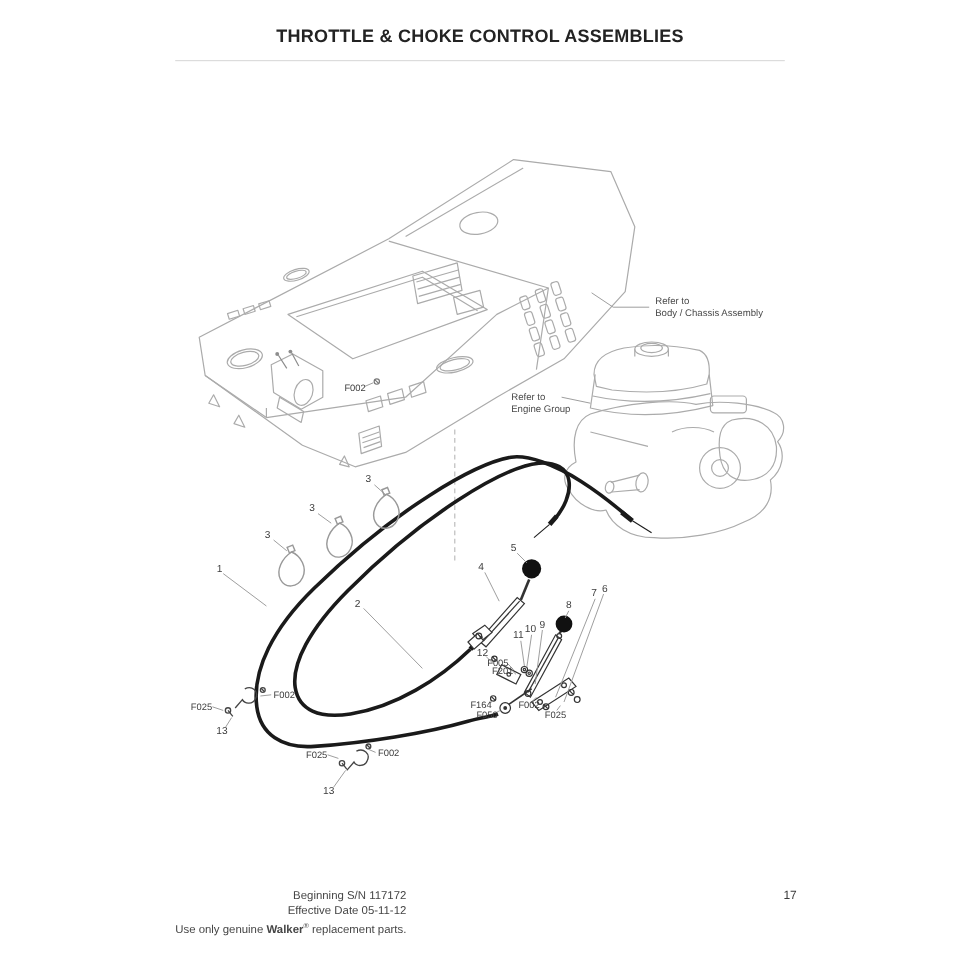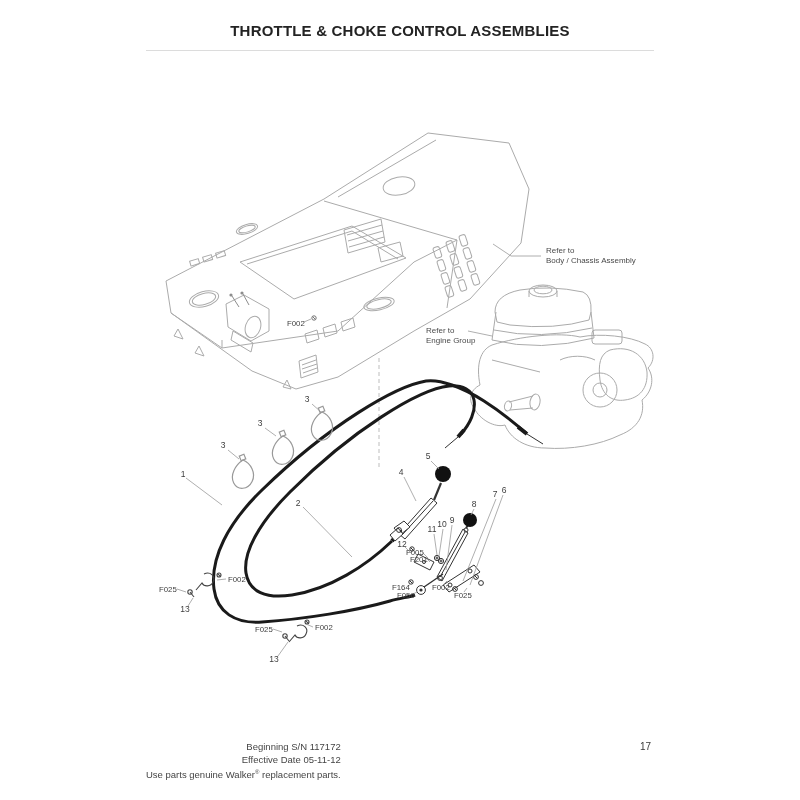--- a/index.html
+++ b/index.html
@@ -2,23 +2,23 @@
 <html><head>
 <meta charset="utf-8">
 <style>
   html,body{margin:0;padding:0;background:#ffffff;}
   .page{position:relative;width:736px;height:800px;background:#ffffff;overflow:hidden;
         font-family:"Liberation Sans", sans-serif;}
   .title{position:absolute;left:0;top:22px;width:800px;text-align:center;
          font-size:15px;font-weight:bold;color:#232323;letter-spacing:.2px;}
   .title-rule{position:absolute;left:146px;top:50px;width:508px;height:1px;background:#dcdcdc;}
   .footer{position:absolute;left:146px;top:740px;font-size:9.5px;color:#454545;line-height:13px;text-align:right;}
-  .footer b{font-weight:normal;}
+  .footer b{font-weight:bold;}
   .footer sup{font-size:6px;vertical-align:super;}
-  .pagenum{position:absolute;left:640px;top:741px;width:24px;text-align:left;
+  .pagenum{position:absolute;left:640px;top:741px;width:24px;text-align:right;
            font-size:10px;color:#3a3a3a;}
   svg{position:absolute;left:0;top:0;}
   svg text{font-family:"Liberation Sans", sans-serif;fill:#3d3d3d;}
   .num{font-size:8.5px;}
   .fcode{font-size:7.8px;}
   .ref{font-size:8px;fill:#4a4a4a;}
 </style>
 </head>
 <body>
 
@@ -305,18 +305,18 @@
       <text class="fcode" x="392" y="590">F164</text>
       <text class="fcode" x="397" y="598">F050</text>
       <text class="fcode" x="432" y="590">F002</text>
       <text class="fcode" x="454" y="598">F025</text>
     </g>
   </svg>
 
   <div class="footer">
     <div>Beginning S/N 117172</div>
     <div>Effective Date 05-11-12</div>
-    <div><span>Use parts genuine </span><b>Walker</b><sup>®</sup><span> replacement parts.</span></div>
+    <div><span>Use only genuine </span><b>Walker</b><sup>®</sup><span> replacement parts.</span></div>
   </div>
 
   <div class="pagenum">17</div>
 
 </div>
 
 </body></html>

